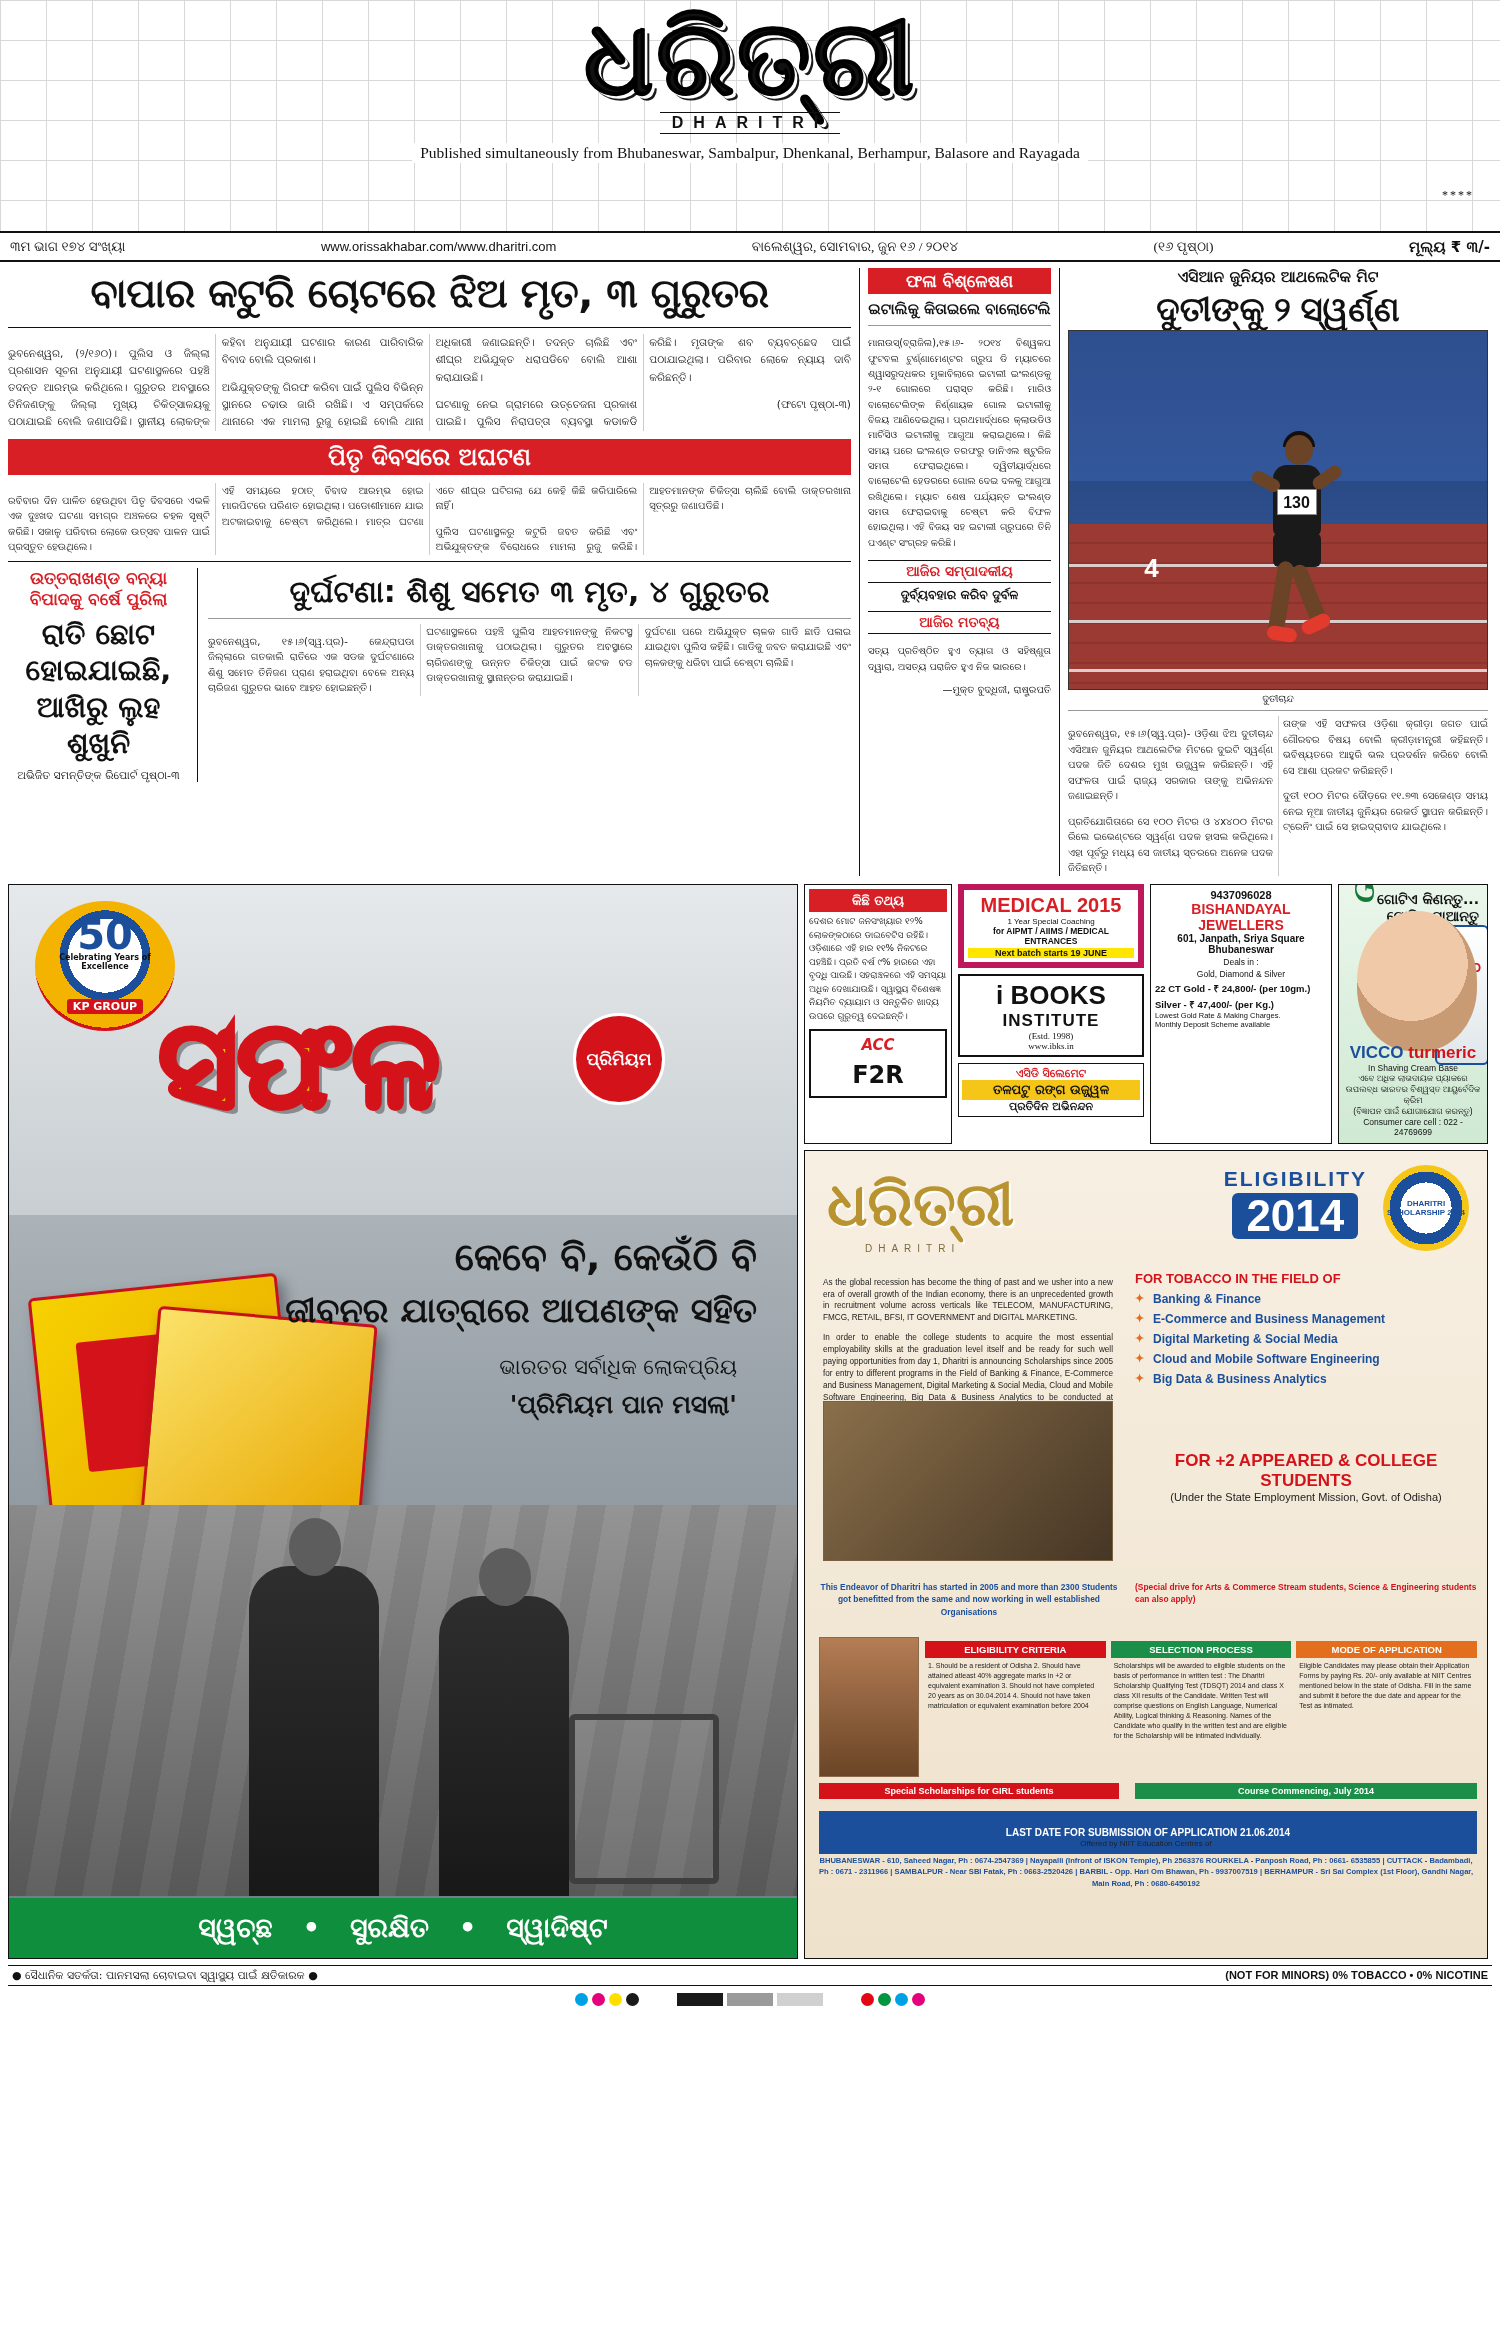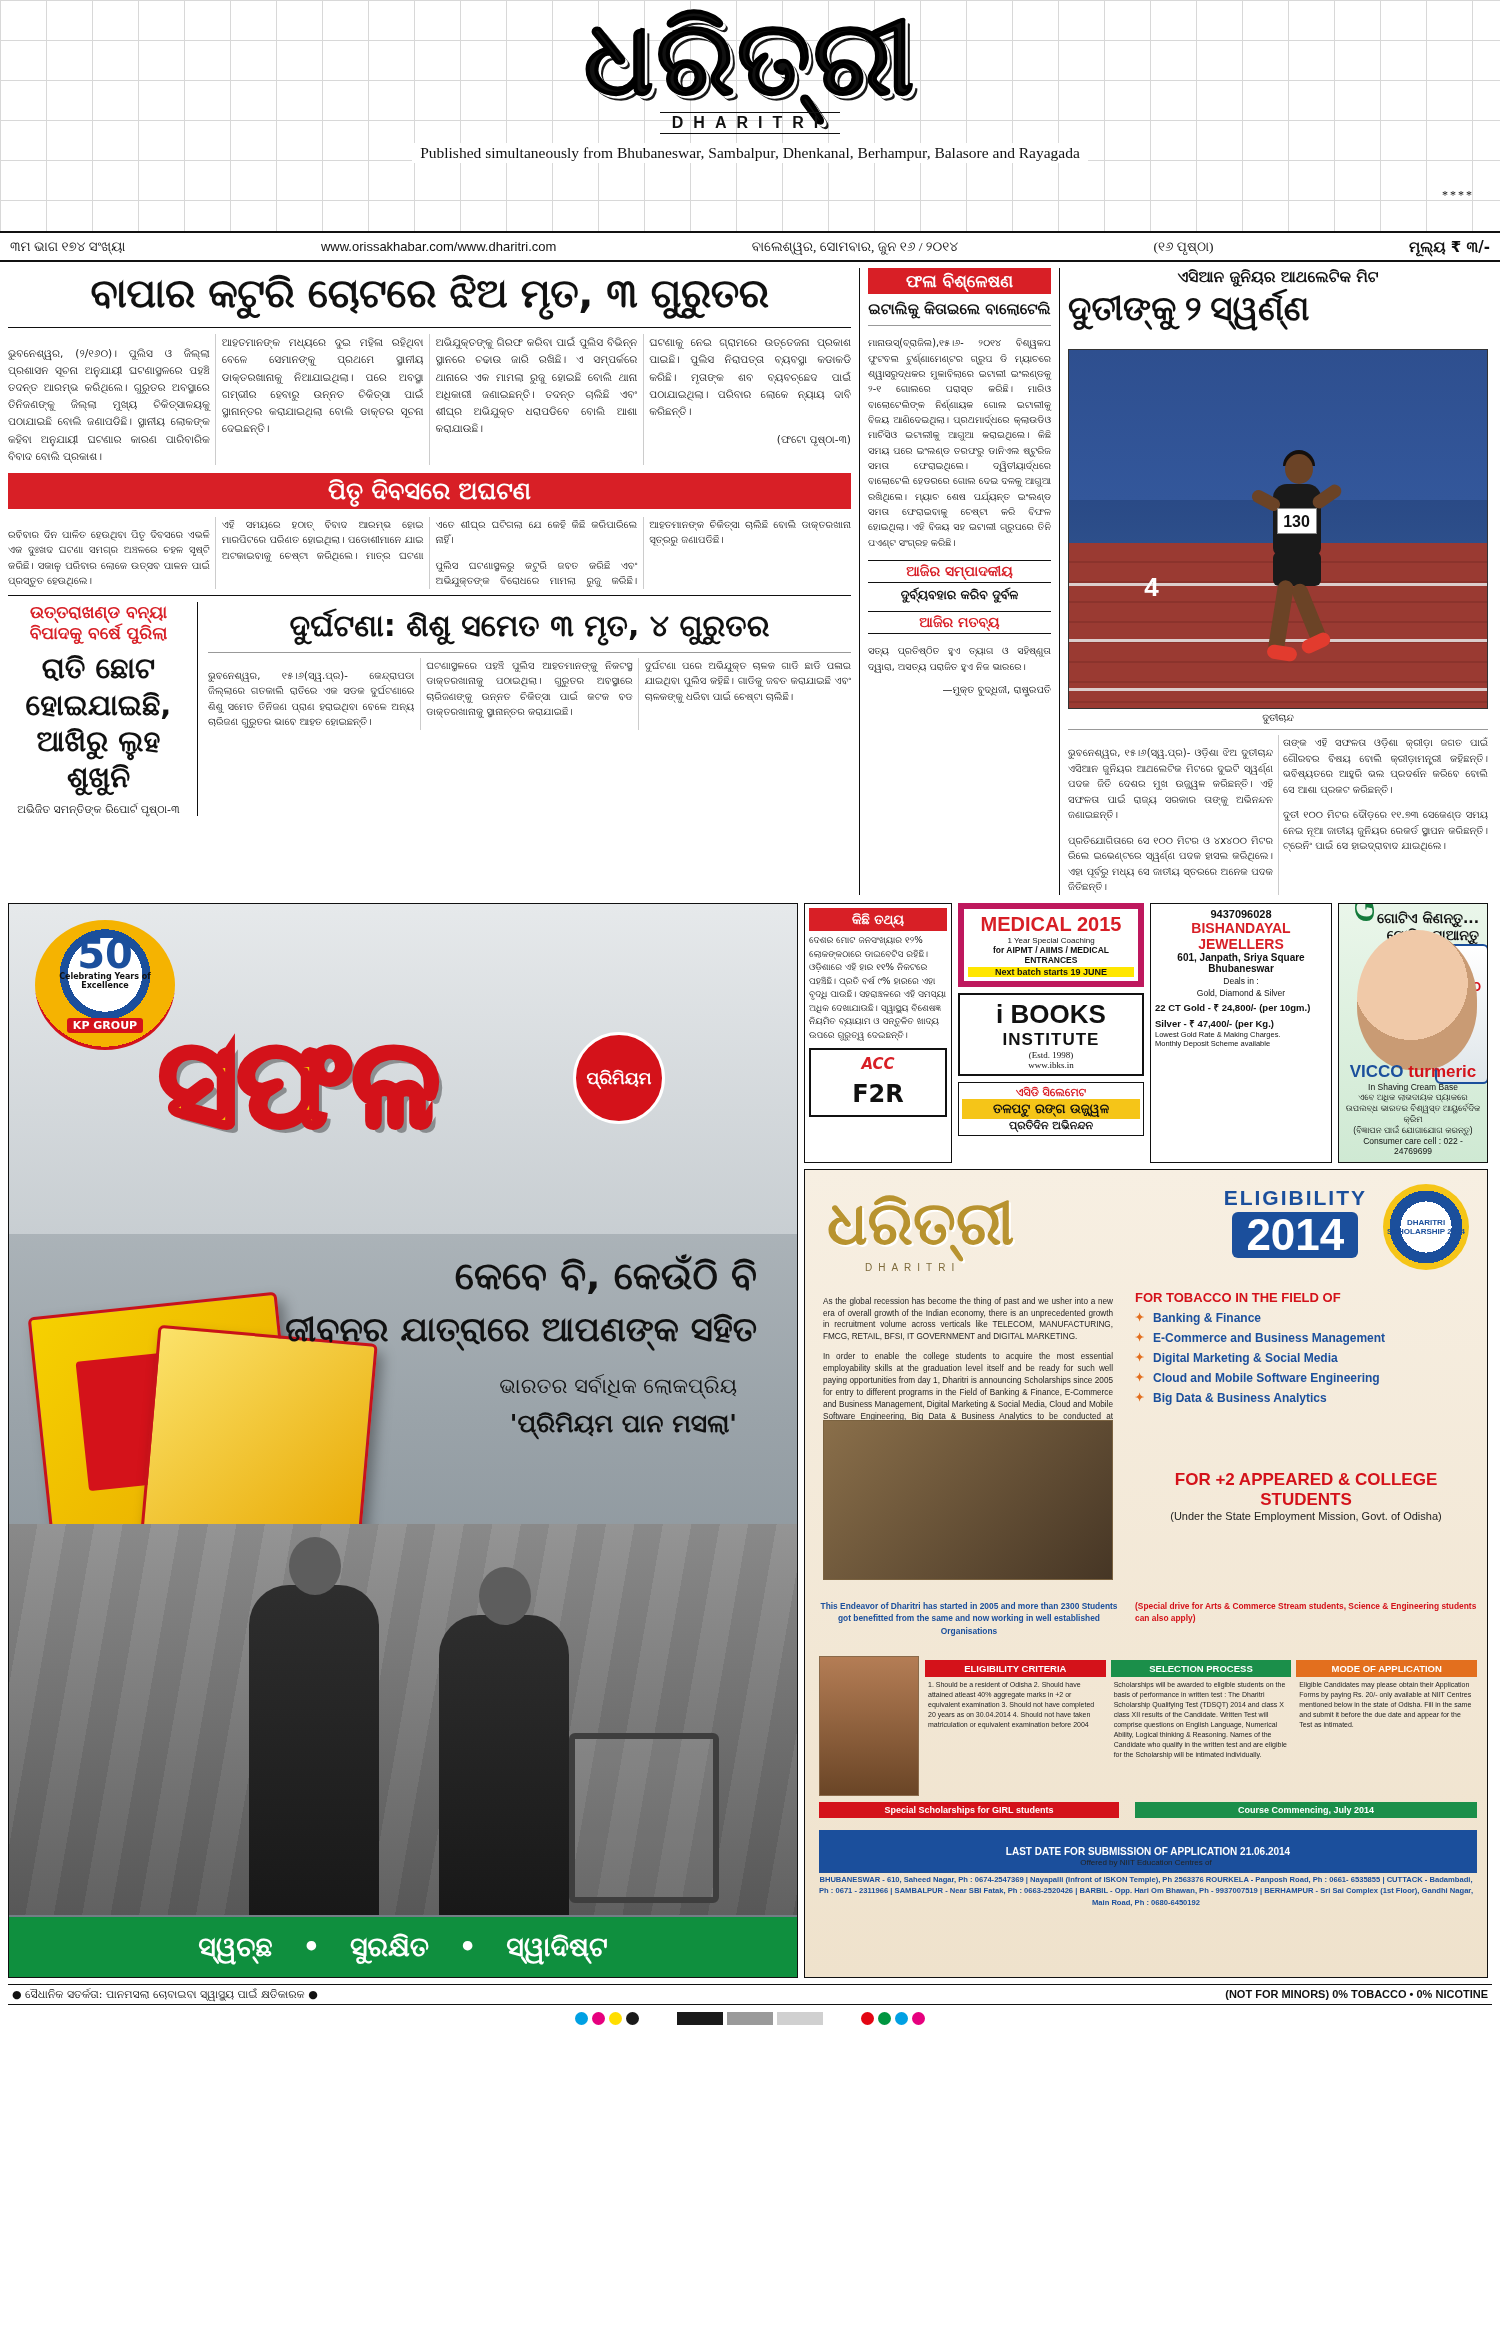--- a/index.html
+++ b/index.html
@@ -135,22 +135,22 @@
     text-align:center; margin:4px 0;
   }
   .quote-attrib { font-size:10px; text-align:right; font-family:"DejaVu Sans", sans-serif; }
 
   
   .r-kicker {
     font-family:"DejaVu Sans", sans-serif; font-weight:bold; font-size:15.5px;
     text-align:center;
   }
   .r-headline {
-    font-family:Liberation Serif, serif; font-weight:bold; font-size:34px;
-    text-align:left; margin:4px 0 20px 0;
+    font-family:Liberation Sans, sans-serif; font-weight:bold; font-size:34px;
+    text-align:center; margin:4px 0 0 0;
   }
   .athlete-photo {
     width:100%; height:360px; position:relative; overflow:hidden;
     background:linear-gradient(#2e4f8f 0%, #33579b 42%, #2a4a86 42%, #38629f 100%);
     border:1px solid #333;
   }
   .track {
     position:absolute; left:0; right:0; bottom:0; height:46%;
     background:repeating-linear-gradient(to bottom,#9a3a32 0 18px,#8b332c 18px 20px);
   }
@@ -552,21 +552,20 @@
   </div>
 
   <div class="content">
 
     <div class="col-left">
       <div class="headline-main">ବାପାର କଟୁରି ଚୋଟରେ ଝିଅ ମୃତ, ୩ ଗୁରୁତର</div>
       <div class="rule"></div>
 
       <div class="cols-4">
         <p class="body-text">ଭୁବନେଶ୍ୱର, (୨/୧୬୦)। ପୁଲିସ ଓ ଜିଲ୍ଲା ପ୍ରଶାସନ ସୂଚନା ଅନୁଯାୟୀ ଘଟଣାସ୍ଥଳରେ ପହଞ୍ଚି ତଦନ୍ତ ଆରମ୍ଭ କରିଥିଲେ। ଗୁରୁତର ଅବସ୍ଥାରେ ତିନିଜଣଙ୍କୁ ଜିଲ୍ଲା ମୁଖ୍ୟ ଚିକିତ୍ସାଳୟକୁ ପଠାଯାଇଛି ବୋଲି ଜଣାପଡିଛି। ସ୍ଥାନୀୟ ଲୋକଙ୍କ କହିବା ଅନୁଯାୟୀ ଘଟଣାର କାରଣ ପାରିବାରିକ ବିବାଦ ବୋଲି ପ୍ରକାଶ।</p>
-        <p class="body-text">ଆହତମାନଙ୍କ ମଧ୍ୟରେ ଦୁଇ ମହିଳା ରହିଥିବା ବେଳେ ସେମାନଙ୍କୁ ପ୍ରଥମେ ସ୍ଥାନୀୟ ଡାକ୍ତରଖାନାକୁ ନିଆଯାଇଥିଲା। ପରେ ଅବସ୍ଥା ଗମ୍ଭୀର ହେବାରୁ ଉନ୍ନତ ଚିକିତ୍ସା ପାଇଁ ସ୍ଥାନାନ୍ତର କରାଯାଇଥିଲା ବୋଲି ଡାକ୍ତର ସୂଚନା ଦେଇଛନ୍ତି।</p>
         <p class="body-text">ଅଭିଯୁକ୍ତଙ୍କୁ ଗିରଫ କରିବା ପାଇଁ ପୁଲିସ ବିଭିନ୍ନ ସ୍ଥାନରେ ଚଢାଉ ଜାରି ରଖିଛି। ଏ ସମ୍ପର୍କରେ ଥାନାରେ ଏକ ମାମଲା ରୁଜୁ ହୋଇଛି ବୋଲି ଥାନା ଅଧିକାରୀ ଜଣାଇଛନ୍ତି। ତଦନ୍ତ ଚାଲିଛି ଏବଂ ଶୀଘ୍ର ଅଭିଯୁକ୍ତ ଧରାପଡିବେ ବୋଲି ଆଶା କରାଯାଉଛି।</p>
         <p class="body-text">ଘଟଣାକୁ ନେଇ ଗ୍ରାମରେ ଉତ୍ତେଜନା ପ୍ରକାଶ ପାଇଛି। ପୁଲିସ ନିରାପତ୍ତା ବ୍ୟବସ୍ଥା କଡାକଡି କରିଛି। ମୃତାଙ୍କ ଶବ ବ୍ୟବଚ୍ଛେଦ ପାଇଁ ପଠାଯାଇଥିଲା। ପରିବାର ଲୋକେ ନ୍ୟାୟ ଦାବି କରିଛନ୍ତି।</p>
         <p class="body-text" style="text-align:right">(ଫଟୋ ପୃଷ୍ଠା-୩)</p>
       </div>
 
       <div class="redbar">ପିତୃ ଦିବସରେ ଅଘଟଣ</div>
 
       <div class="cols-4">
         <p class="body-text small">ରବିବାର ଦିନ ପାଳିତ ହେଉଥିବା ପିତୃ ଦିବସରେ ଏଭଳି ଏକ ଦୁଃଖଦ ଘଟଣା ସମଗ୍ର ଅଞ୍ଚଳରେ ଚହଳ ସୃଷ୍ଟି କରିଛି। ସକାଳୁ ପରିବାର ଲୋକେ ଉତ୍ସବ ପାଳନ ପାଇଁ ପ୍ରସ୍ତୁତ ହେଉଥିଲେ।</p>
         <p class="body-text small">ଏହି ସମୟରେ ହଠାତ୍ ବିବାଦ ଆରମ୍ଭ ହୋଇ ମାରପିଟରେ ପରିଣତ ହୋଇଥିଲା। ପଡୋଶୀମାନେ ଯାଇ ଅଟକାଇବାକୁ ଚେଷ୍ଟା କରିଥିଲେ। ମାତ୍ର ଘଟଣା ଏତେ ଶୀଘ୍ର ଘଟିଗଲା ଯେ କେହି କିଛି କରିପାରିଲେ ନାହିଁ।</p>

